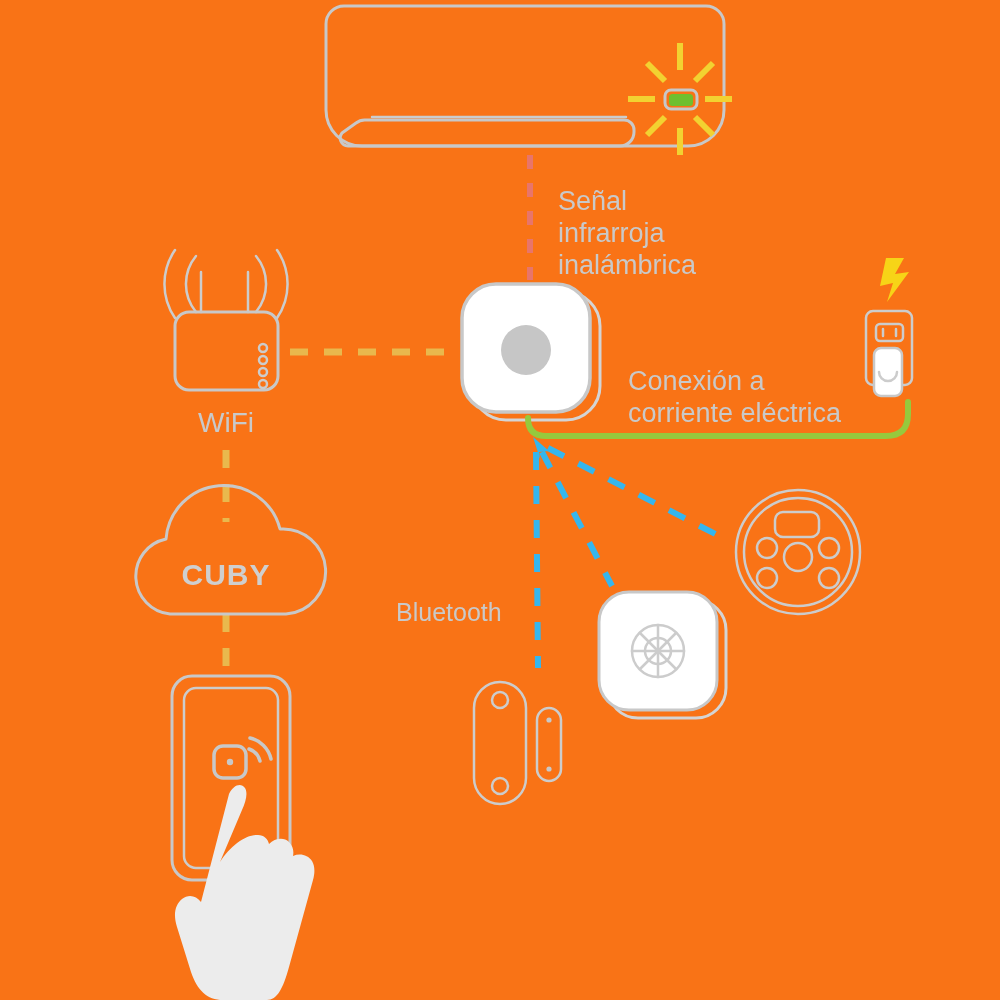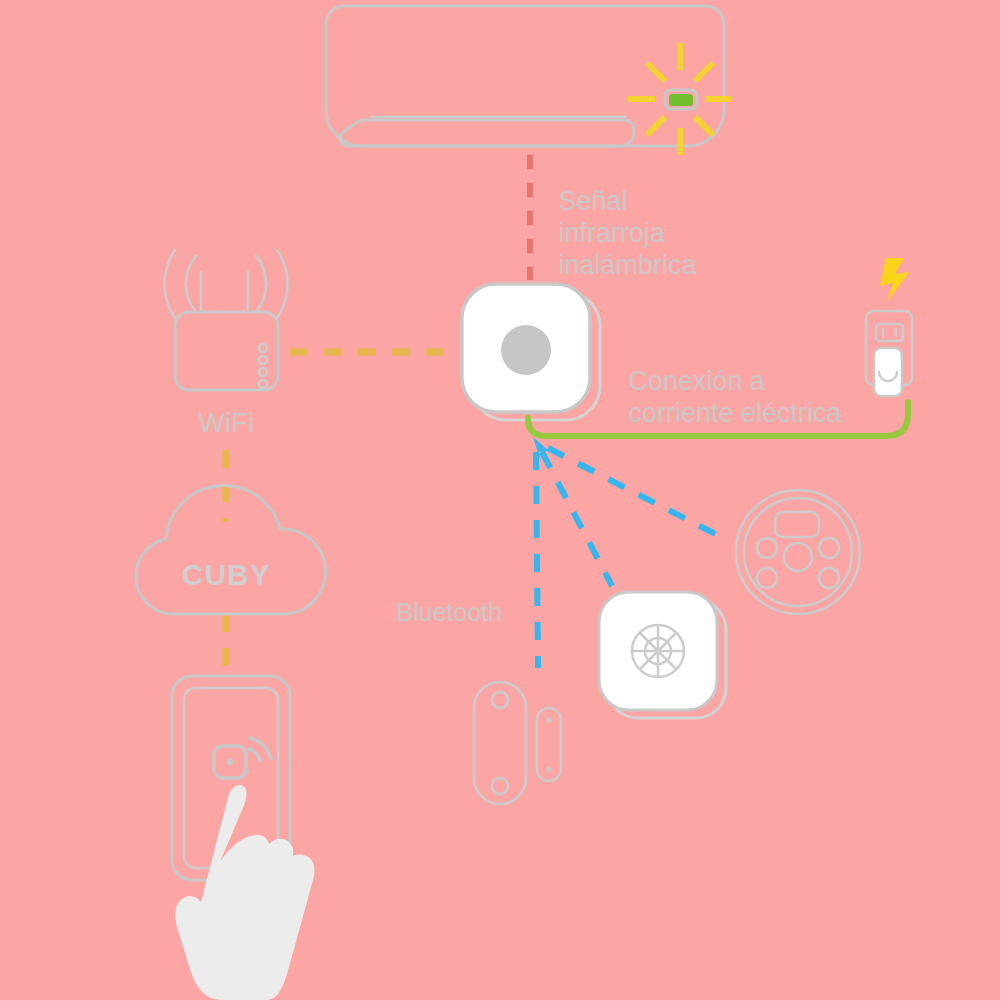--- a/index.html
+++ b/index.html
@@ -8,21 +8,21 @@
     padding: 0;
     background: #ffffff;
   }
   body {
     font-family: "Liberation Sans", sans-serif;
   }
   #stage {
     position: relative;
     width: 1000px;
     height: 1000px;
-    background: #fca5a5;
+    background: #f97316;
     overflow: hidden;
   }
   #diagram {
     position: absolute;
     left: 0;
     top: 0;
     width: 1000px;
     height: 1000px;
     display: block;
   }

